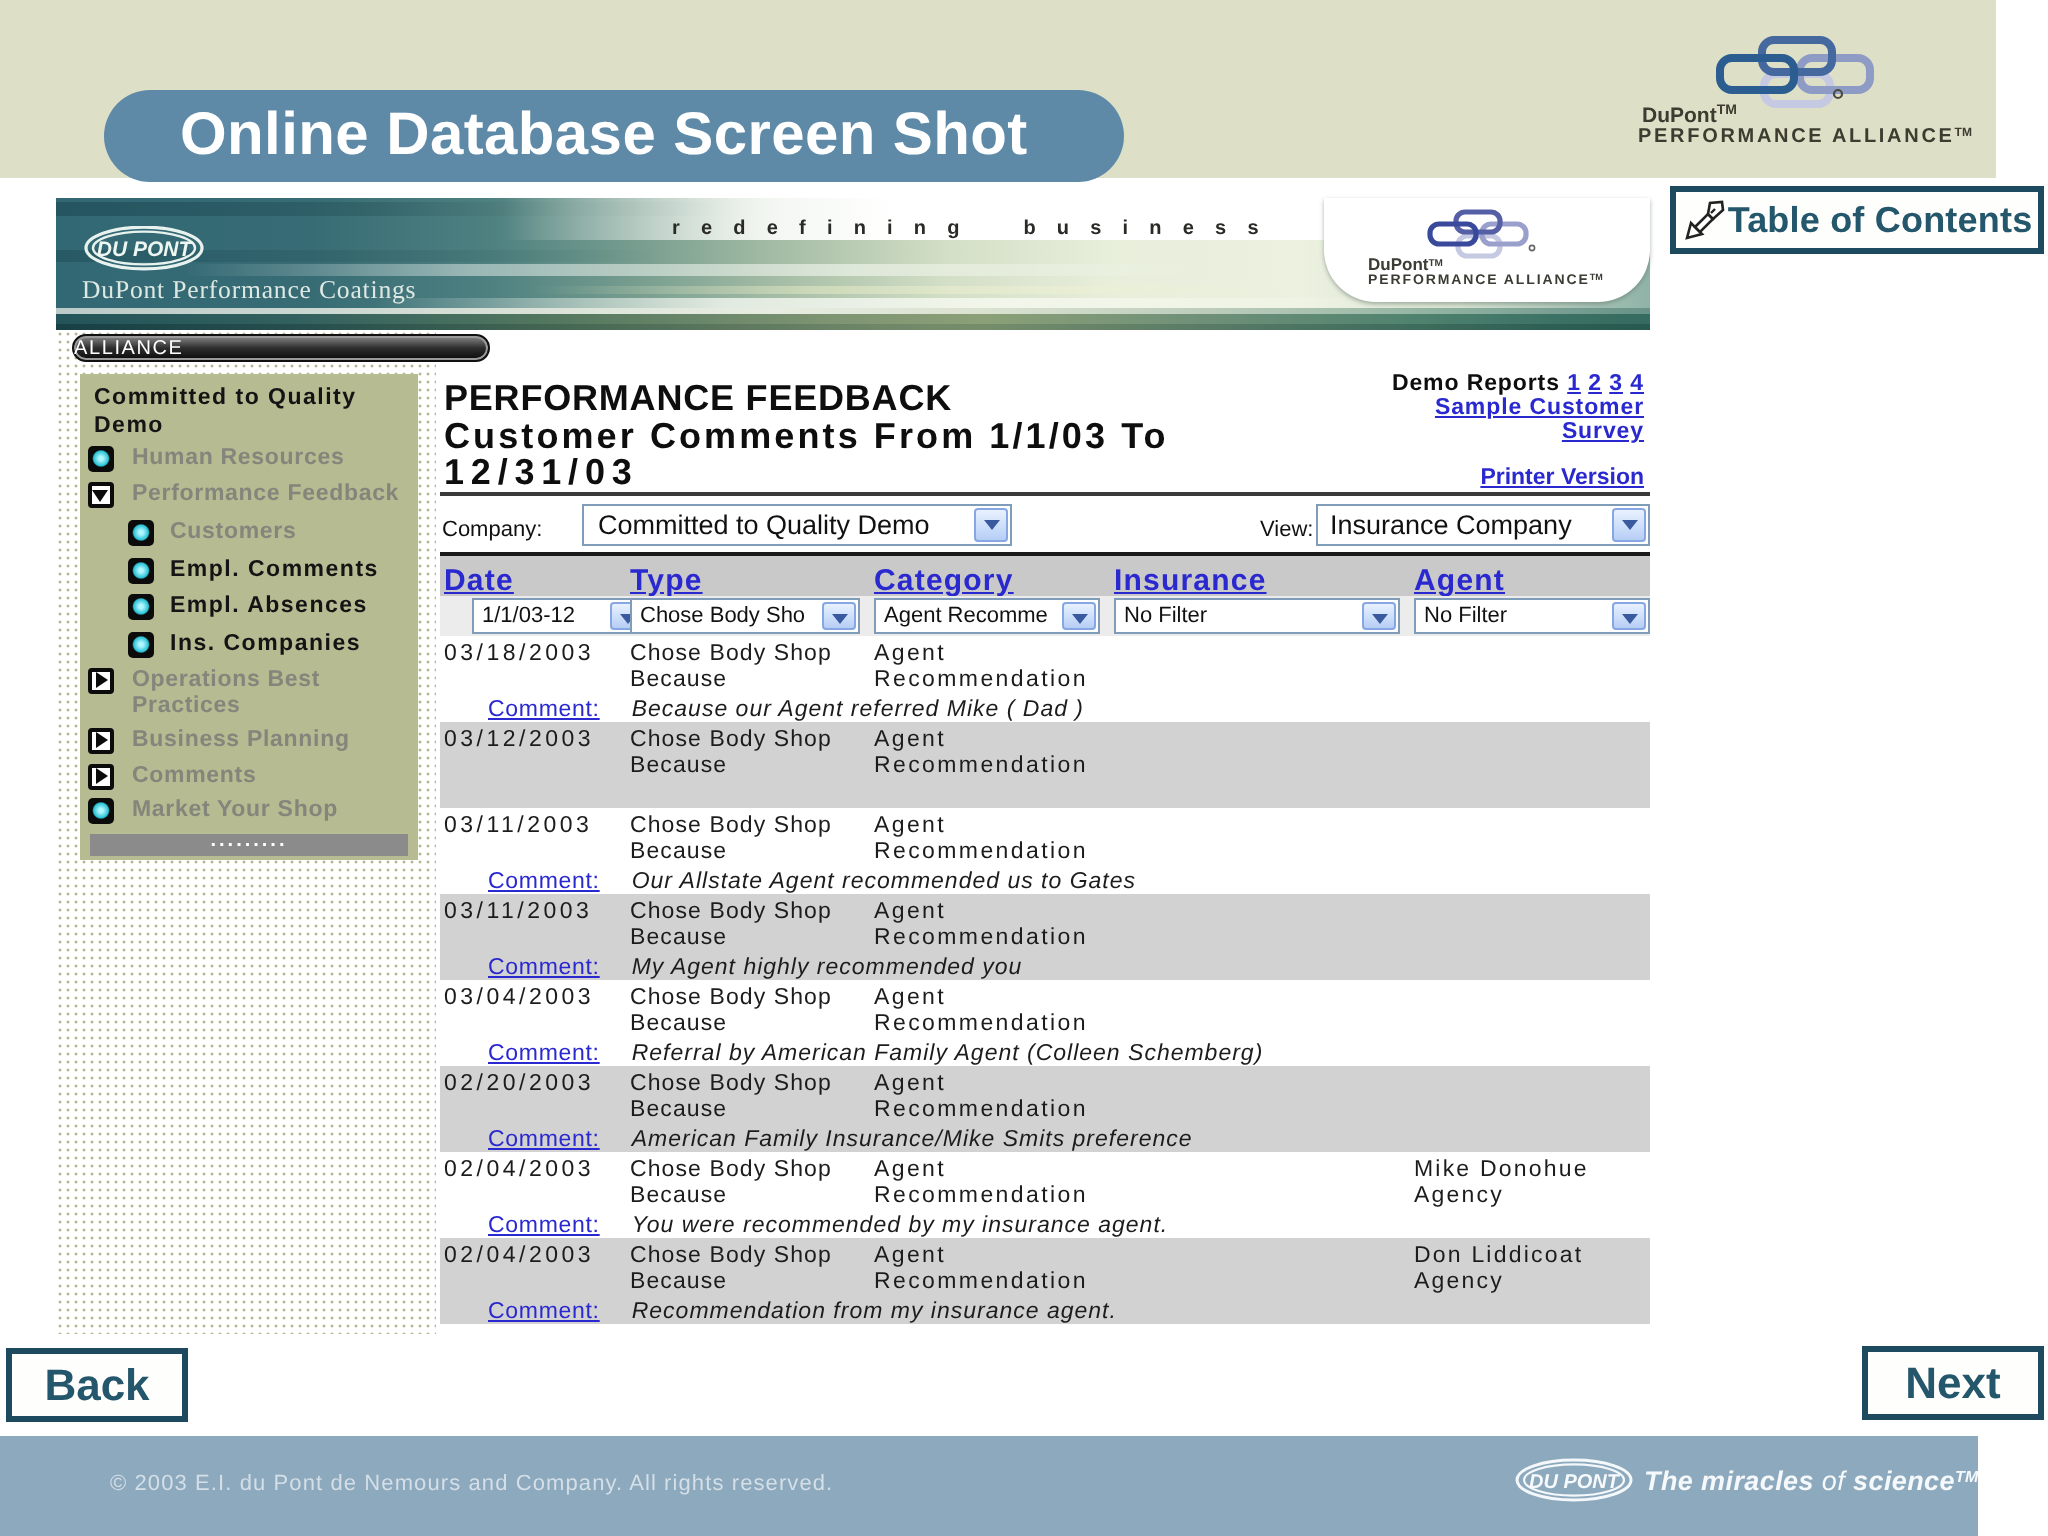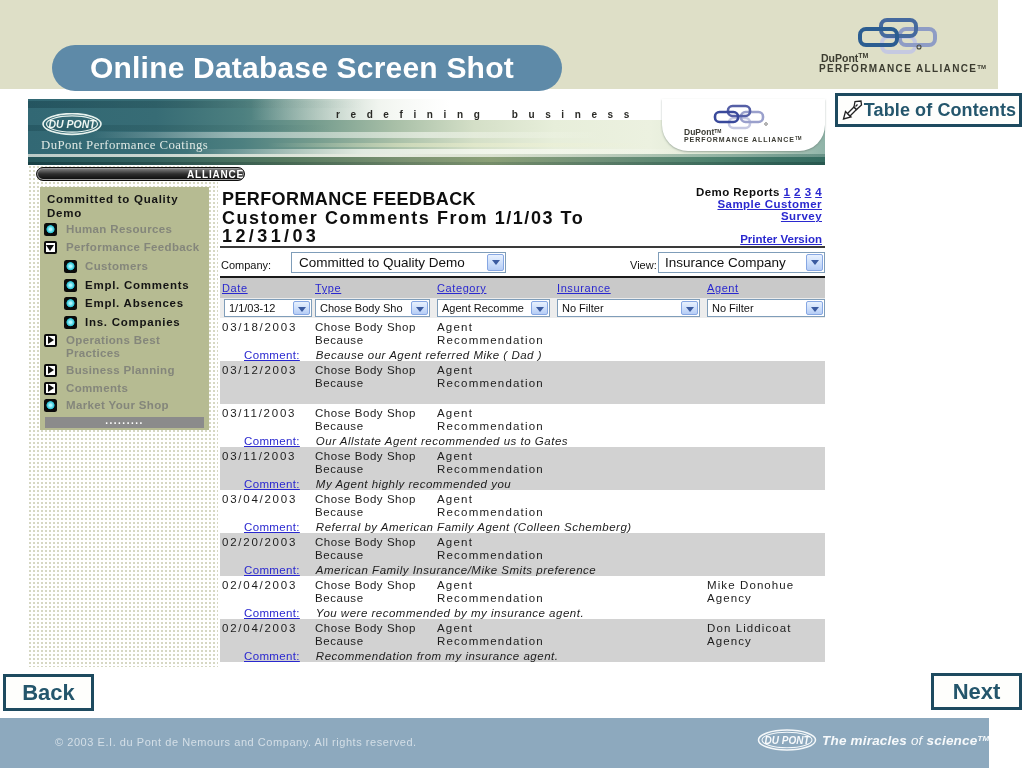--- a/index.html
+++ b/index.html
@@ -9,21 +9,21 @@
 .ddb{position:absolute;right:1px;top:1px;bottom:1px;width:17px;background:linear-gradient(#e8f1fe 0%,#cfe0fb 50%,#b6cdf5 100%);border:1px solid #86a7e3;border-radius:2px}
 .ddb:after{content:"";position:absolute;left:4px;top:5px;border-left:4px solid transparent;border-right:4px solid transparent;border-top:5px solid #3a5aa0}
 .blt{position:absolute;width:13px;height:13px;border-radius:2.5px;background:radial-gradient(circle 4.2px at 50% 48%, #b0f6ff 0 1px, #28c2d4 3.7px, #0b0b0b 4.4px);background-color:#0b0b0b}
 .exp{position:absolute;width:13px;height:13px;background:#fff;border:2px solid #0b0b0b;border-radius:2px}
 .exp i{position:absolute;display:block}
 .exp.r i{left:2px;top:0px;border-top:4.5px solid transparent;border-bottom:4.5px solid transparent;border-left:6px solid #0b0b0b}
 .exp.d i{left:0px;top:2px;border-left:4.5px solid transparent;border-right:4.5px solid transparent;border-top:6px solid #0b0b0b}
 .mi{position:absolute;font-size:11.5px;font-weight:bold;letter-spacing:0.35px;color:#84867b;white-space:nowrap}
 .mi.b{color:#141414;letter-spacing:0.75px}
 a.lk{color:#2a28cf;text-decoration:underline}
-.hdl{position:absolute;font-size:11px;font-weight:normal;color:#2a28cf;text-decoration:underline;letter-spacing:0.6px}
+.hdl{position:absolute;font-size:15px;font-weight:bold;color:#2a28cf;text-decoration:underline;letter-spacing:0.6px}
 .rec{position:relative;width:605px;height:43px;font-size:11.5px;color:#1c1c1c;letter-spacing:0.2px}
 .rec.g{background:#d2d2d2}
 .rec .c1{position:absolute;left:2px;top:3px;line-height:13px;letter-spacing:1.75px}
 .rec .c2{position:absolute;left:95px;top:3px;line-height:13px;letter-spacing:0.55px}
 .rec .c3{position:absolute;left:217px;top:3px;line-height:13px;letter-spacing:1.2px}
 .rec .c5{position:absolute;left:487px;top:3px;line-height:13px;letter-spacing:1.1px}
 .rec .cm{position:absolute;left:24px;top:31px;line-height:12px;white-space:nowrap}
 .rec .cm b{color:#2a28cf;text-decoration:underline;font-weight:normal;letter-spacing:0.35px}
 .rec .cm i{font-style:italic;margin-left:16px;letter-spacing:0.5px}
 </style></head>
@@ -70,21 +70,21 @@
     <rect x="17" y="15" width="21" height="10" rx="4.5" fill="none" stroke="#c6c9e2" stroke-width="2.6"></rect>
     <rect x="29" y="9" width="22" height="10" rx="4.5" fill="none" stroke="#9aa0cc" stroke-width="2.6"></rect>
     <rect x="16" y="3" width="22" height="10" rx="4.5" fill="none" stroke="#555fa6" stroke-width="2.6"></rect>
     <rect x="3" y="9" width="23" height="10" rx="4.5" fill="none" stroke="#39499b" stroke-width="2.6"></rect>
     <circle cx="54" cy="21" r="1.3" fill="none" stroke="#666" stroke-width="0.8"></circle>
   </svg>
   <div class="abs" style="left:656px;top:28px;font-size:8.5px;font-weight:bold;color:#3c3c34">DuPont<span style="font-size:5px;vertical-align:2px">TM</span></div>
   <div class="abs" style="left:656px;top:37px;font-size:7px;font-weight:bold;color:#3c3c34;letter-spacing:0.95px">PERFORMANCE ALLIANCE<span style="font-size:4.5px;vertical-align:2px;letter-spacing:0">TM</span></div>
 </div>
 <div class="abs" style="left:28px;top:165px;width:190px;height:502px;background-color:#fff;background-image:radial-gradient(circle, #b6b893 0.55px, rgba(0,0,0,0) 0.9px);background-size:4px 4px"></div>
-<div class="abs" style="left:36px;top:167px;width:209px;height:14px;border-radius:8px;background:linear-gradient(#8a8a8a 0%,#2e2e2e 50%,#0a0a0a 100%);border:1px solid #111;box-shadow:inset 0 0 0 1px #9a9a9a;color:#fff;font-size:10px;font-weight:bold;letter-spacing:0.8px;text-align:right;line-height:13px">ALLIANCE</div>
+<div class="abs" style="left:36px;top:167px;width:209px;height:14px;border-radius:8px;background:linear-gradient(#8a8a8a 0%,#2e2e2e 50%,#0a0a0a 100%);border:1px solid #111;box-shadow:inset 0 0 0 1px #9a9a9a;color:#fff;font-size:10px;font-weight:normal;letter-spacing:0.8px;text-align:left;line-height:13px">ALLIANCE</div>
 <div class="abs" style="left:40px;top:187px;width:169px;height:243px;background:#b6bb92"></div>
 <div class="abs mi b" style="left:47px;top:193px;line-height:13.5px;white-space:normal;width:150px">Committed to Quality Demo</div>
 <div class="blt" style="left:44px;top:223px"></div>
 <div class="mi" style="left:66px;top:223px">Human Resources</div>
 <div class="exp d" style="left:44px;top:241px">
     <i></i>
   </div>
 <div class="mi" style="left:66px;top:241px">Performance Feedback</div>
 <div class="blt" style="left:64px;top:260px"></div>
 <div class="mi" style="left:85px;top:260px">Customers</div>
@@ -119,21 +119,21 @@
 <div class="dd" style="left:658px;top:252px;width:167px;height:21px;font-size:13.5px;line-height:19px;padding-left:6px">Insurance Company<span class="ddb"></span></div>
 <div class="abs" style="left:220px;top:276px;width:605px;height:2px;background:#1a1a1a"></div>
 <div class="abs" style="left:220px;top:278px;width:605px;height:20px;background:#c9c9c9">
   <span class="hdl" style="left:2px;top:4px">Date</span>
   <span class="hdl" style="left:95px;top:4px">Type</span>
   <span class="hdl" style="left:217px;top:4px">Category</span>
   <span class="hdl" style="left:337px;top:4px">Insurance</span>
   <span class="hdl" style="left:487px;top:4px">Agent</span>
 </div>
 <div class="abs" style="left:220px;top:298px;width:605px;height:20px;background:#ececec">
-  <span class="dd" style="left:4px;top:1px;width:88px;height:18px;line-height:16px;padding-left:4px">1/1/03-12<span class="ddb"></span></span>
+  <span class="dd" style="left:16px;top:1px;width:88px;height:18px;line-height:16px;padding-left:4px">1/1/03-12<span class="ddb"></span></span>
   <span class="dd" style="left:95px;top:1px;width:115px;height:18px;line-height:16px;padding-left:4px">Chose Body Sho<span class="ddb"></span></span>
   <span class="dd" style="left:217px;top:1px;width:113px;height:18px;line-height:16px;padding-left:4px">Agent Recomme<span class="ddb"></span></span>
   <span class="dd" style="left:337px;top:1px;width:143px;height:18px;line-height:16px;padding-left:4px">No Filter<span class="ddb"></span></span>
   <span class="dd" style="left:487px;top:1px;width:118px;height:18px;line-height:16px;padding-left:4px">No Filter<span class="ddb"></span></span>
 </div>
 <div class="abs" style="left:220px;top:318px;width:605px">
   <div class="rec">
       <span class="c1">03/18/2003</span>
       <span class="c2">Chose Body Shop<br>Because</span>
       <span class="c3">Agent<br>Recommendation</span>

